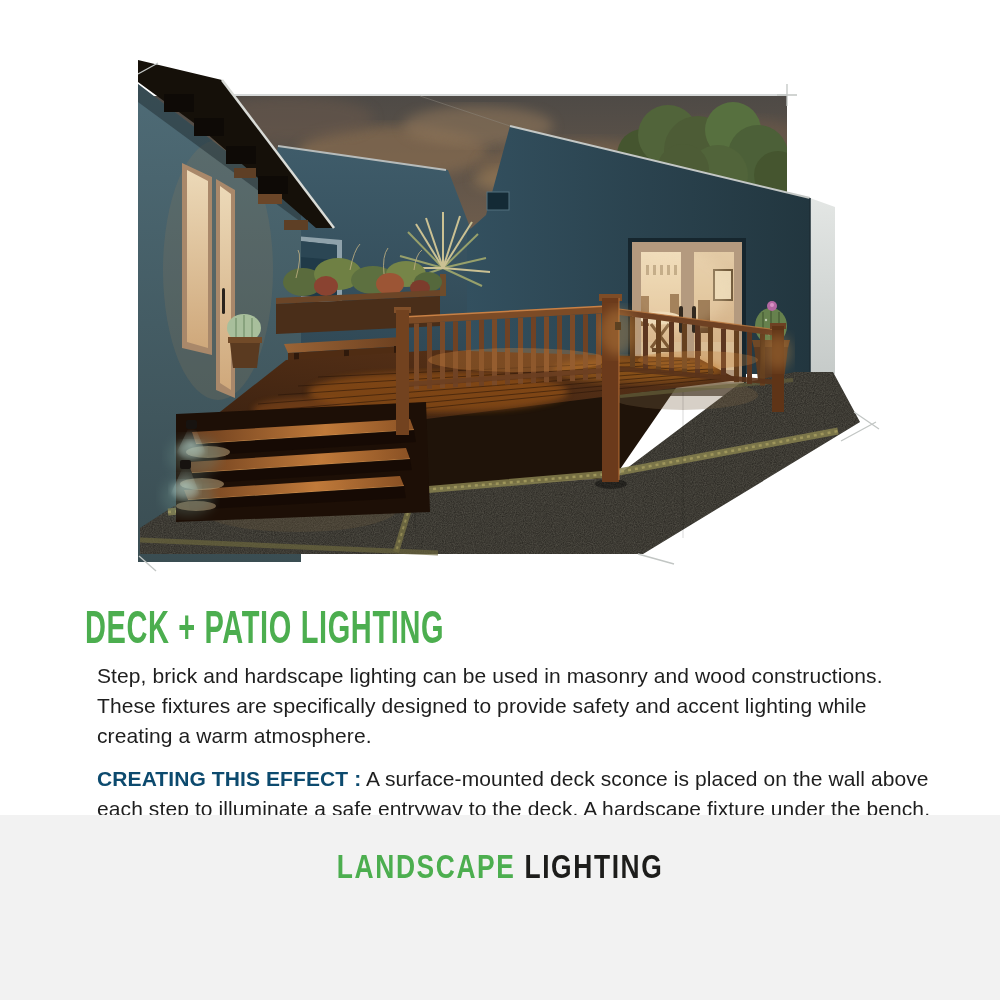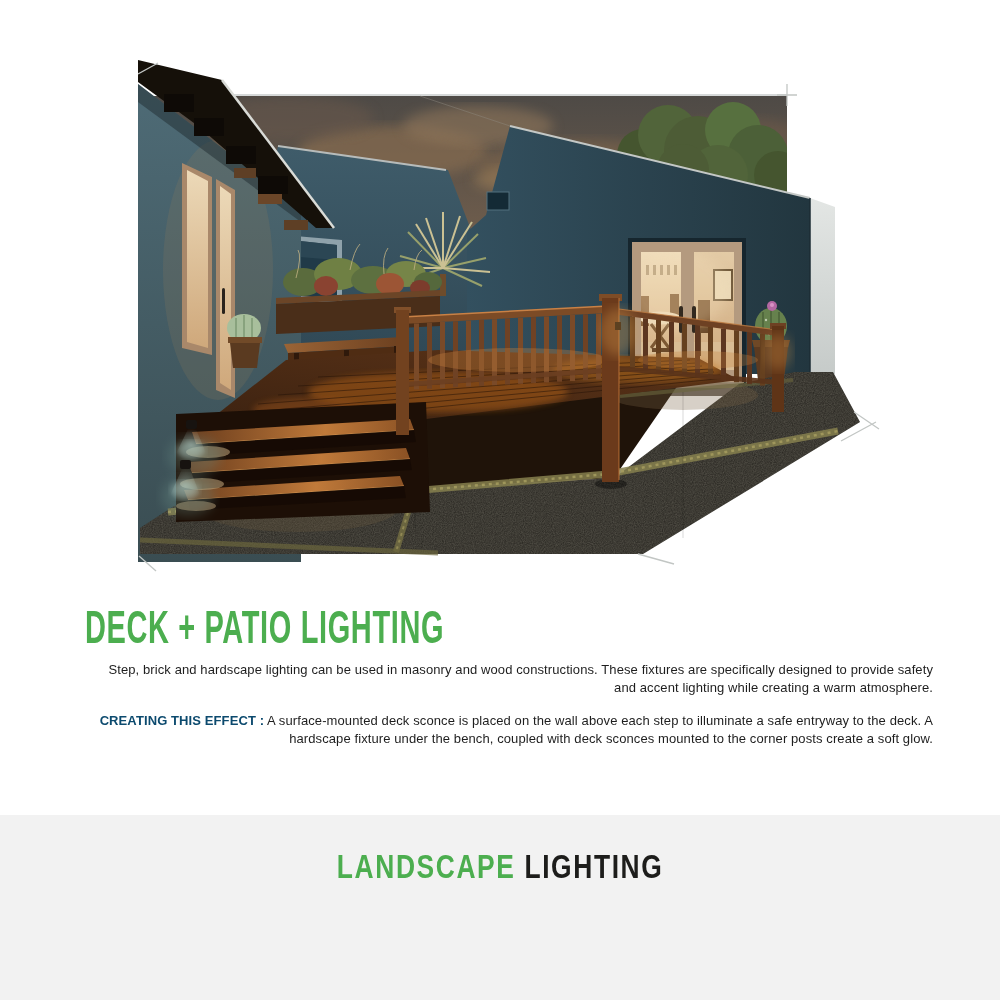--- a/index.html
+++ b/index.html
@@ -4,21 +4,21 @@
 <style>
   html,body{margin:0;padding:0;background:#ffffff;}
   .canvas{position:relative;width:1000px;height:1000px;background:#ffffff;overflow:hidden;
           font-family:"Liberation Sans",sans-serif;}
   .render-wrap{position:absolute;left:138px;top:60px;width:742px;height:512px;}
   .render-wrap svg{display:block;width:742px;height:512px;}
   .article{position:absolute;left:85px;top:604px;width:848px;}
   .headline{display:inline-block;transform:scaleX(0.63);transform-origin:left top;
             font-size:46px;font-weight:bold;letter-spacing:1px;line-height:1.02;
             color:#4cae4f;white-space:nowrap;}
-  .body-copy{margin:10px 0 0 12px;font-size:13px;line-height:1.42;color:#1e1e1e;letter-spacing:.1px;text-align:right;}
+  .body-copy{margin:10px 0 0 12px;font-size:21px;line-height:1.42;color:#1e1e1e;letter-spacing:.1px;}
   .body-copy + .body-copy{margin-top:14px;}
   .body-copy strong{font-weight:bold;color:#0c4a6e;}
   .footer-band{position:absolute;left:0;top:815px;width:1000px;height:185px;background:#f2f2f2;}
   .brand-line1{position:absolute;left:0;right:0;top:33px;text-align:center;white-space:nowrap;}
   .brand-line1 .inner{display:inline-block;transform:scaleX(0.8);transform-origin:center top;
             font-size:33px;font-weight:bold;letter-spacing:2px;}
   .brand-line1 .green{color:#4cae4f;}
   .brand-line1 .dark{color:#1d1d1b;}
   .brand-line2{position:absolute;left:0;right:0;top:64px;text-align:center;white-space:nowrap;}
   .brand-line2 .inner{display:inline-block;transform:scaleX(0.8);transform-origin:center top;

